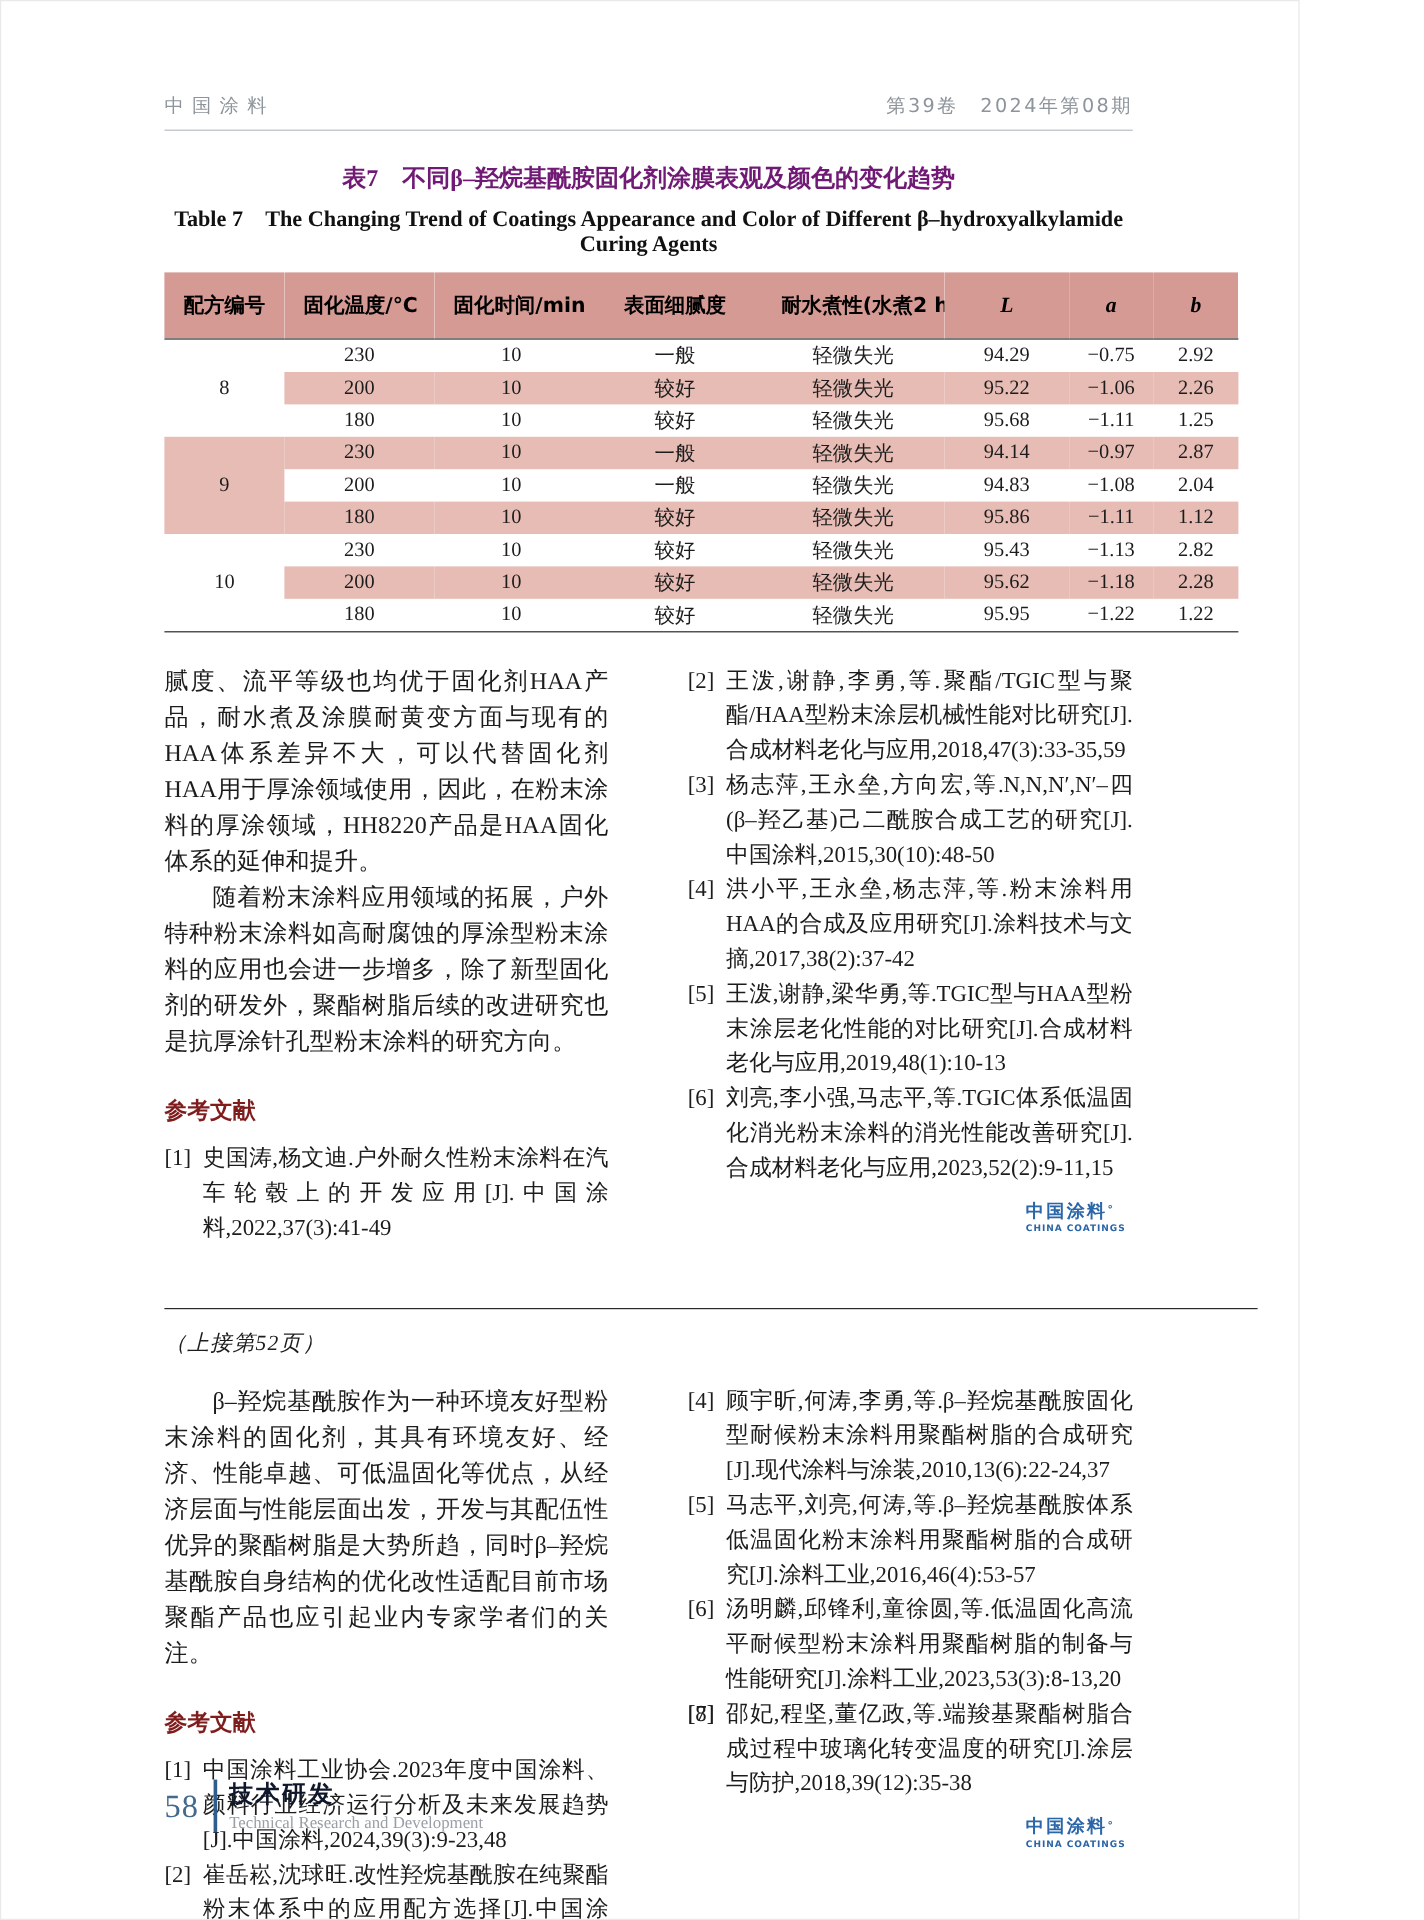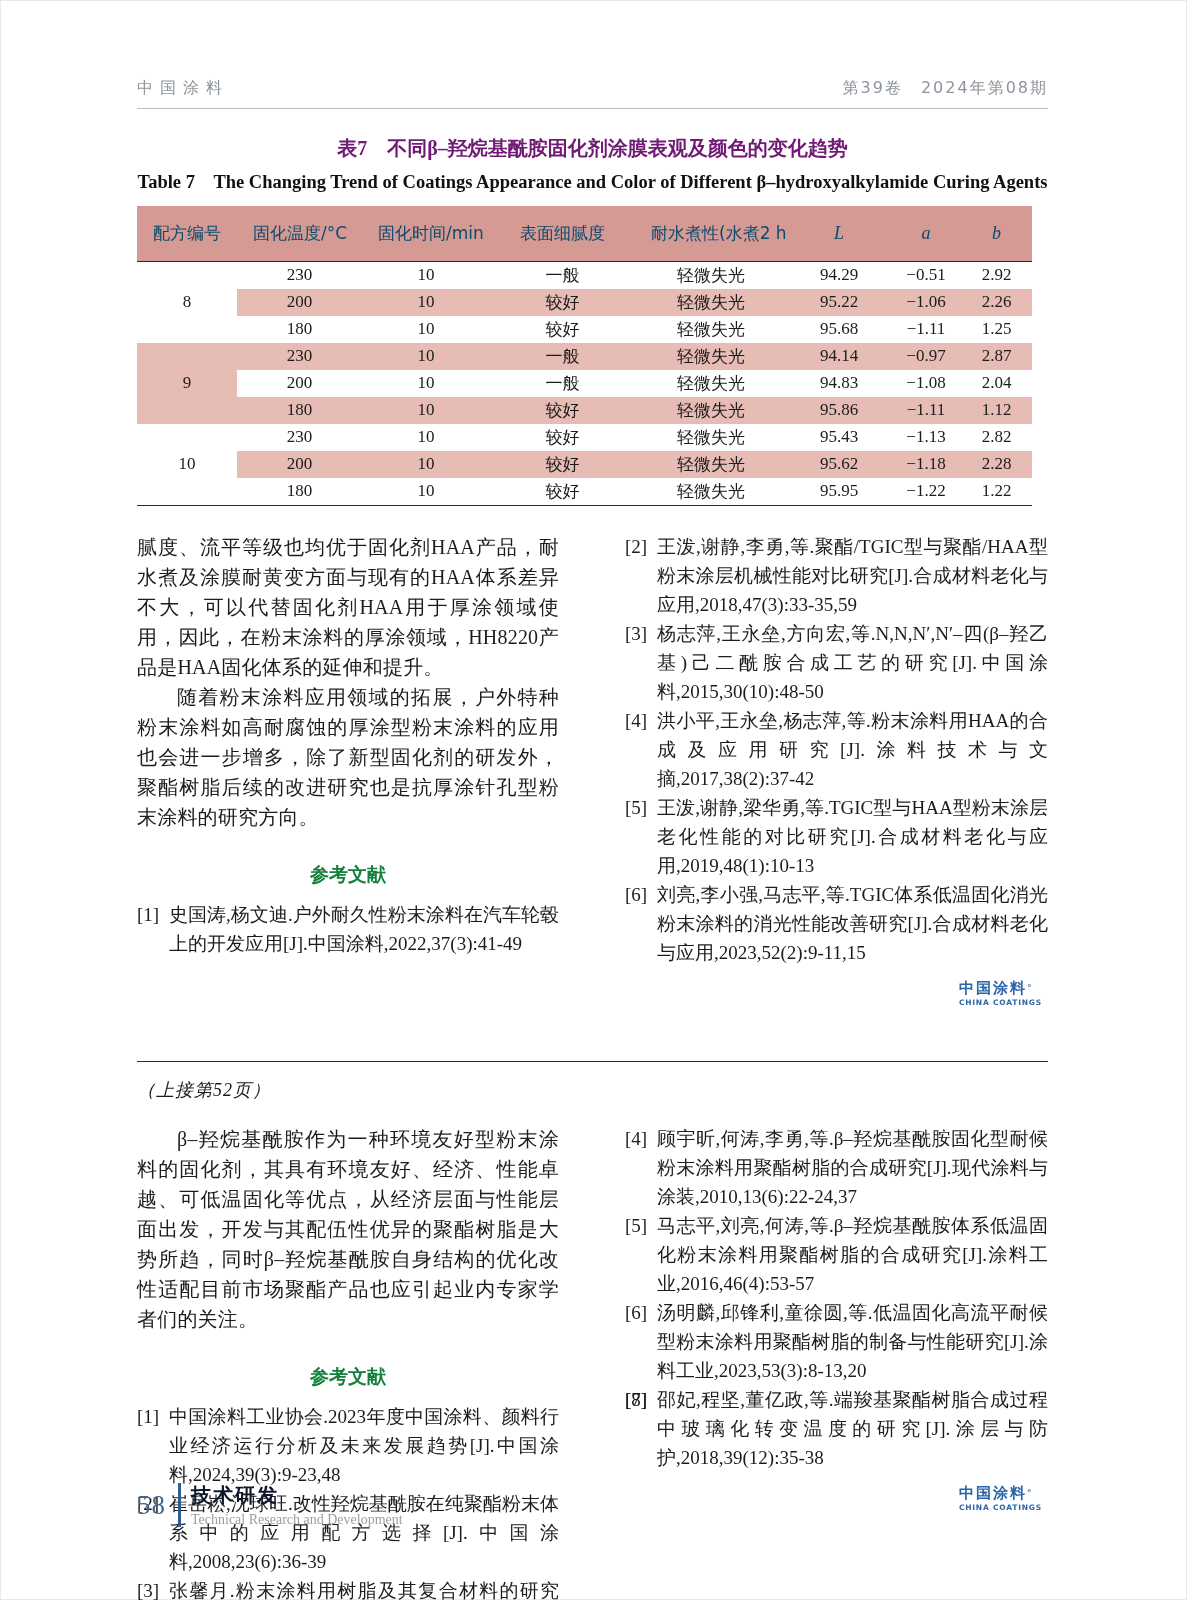--- a/index.html
+++ b/index.html
@@ -1,18 +1,18 @@
 <!DOCTYPE html>
 <html lang="zh"><head>
 <meta charset="utf-8">
 <style>
   html,body{margin:0;padding:0;background:#fff;}
   .page{
     position:relative;
-    width:1187px;height:1600px;
+    width:1083px;height:1600px;
     background:#fff;
     box-shadow: inset 0 0 0 1px #e7e9ea;
     font-family:"Liberation Serif","DejaVu Serif","DejaVu Sans",serif;
     color:#1c1c1c;
     overflow:hidden;
   }
   .content{padding:78px 139px 0 137px;}
 
   
   .page-header{
@@ -38,21 +38,21 @@
     font-weight:bold;font-size:18.5px;color:#111;
   }
 
   
   .table-wrap{margin-top:12px;width:895px;border-bottom:1.5px solid #2a2a2a;}
   table{border-collapse:collapse;table-layout:fixed;width:895px;font-size:17px;}
   thead tr{height:33px;}
   thead th{
     background:var(--header-bg,#d59a93);
     font-family:"DejaVu Sans","Liberation Sans",sans-serif;
-    font-weight:normal;color:#0c4a6e;
+    font-weight:bold;color:#000000;
     border-bottom:1px solid #2a2a2a;
     padding:16px;white-space:nowrap;overflow:hidden;
   }
   thead th.var-col{
     font-family:"Liberation Serif","DejaVu Serif",serif;
     font-style:italic;font-size:18px;
   }
   tbody tr{height:27px;}
   tbody td{text-align:center;padding:0;white-space:nowrap;}
   tbody tr.alt td{background:var(--alt-bg,#e6bcb5);}
@@ -60,23 +60,23 @@
   
   .cols{display:flex;gap:66px;margin-top:26px;}
   .col{width:434px;}
   .col.right{width:435px;}
   .body-p{
     margin:0;font-size:20px;line-height:30px;
     text-align:justify;letter-spacing:0.2px;
   }
   .indent{text-indent:2em;}
   .ref-heading{
-    margin-top:30px;margin-bottom:12px;text-align:center;
-    font-family:"DejaVu Sans","Liberation Sans",sans-serif;
-    font-weight:bold;font-size:19px;color:#15803d;
+    margin-top:30px;margin-bottom:12px;
+    font-family:"DejaVu Sans","Liberation Sans",sans-serif;
+    font-weight:bold;font-size:19px;color:#7f1d1d;
   }
   .ref-item{
     position:relative;padding-left:32px;
     font-size:19px;line-height:29px;text-align:justify;
   }
   .ref-num{position:absolute;left:0;top:0;}
 
   
   .logo{text-align:right;margin-top:14px;}
   .logo-inner{display:inline-block;text-align:left;margin-right:6px;}
@@ -156,21 +156,21 @@
             </tr>
         </thead>
         <tbody id="tbody">
             <tr>
               <td rowspan="3">8</td>
               <td>230</td>
               <td>10</td>
               <td>一般</td>
               <td>轻微失光</td>
               <td>94.29</td>
-              <td>−0.51</td>
+              <td>−0.75</td>
               <td>2.92</td>
             </tr>
             <tr class="alt">
               <td>200</td>
               <td>10</td>
               <td>较好</td>
               <td>轻微失光</td>
               <td>95.22</td>
               <td>−1.06</td>
               <td>2.26</td>

